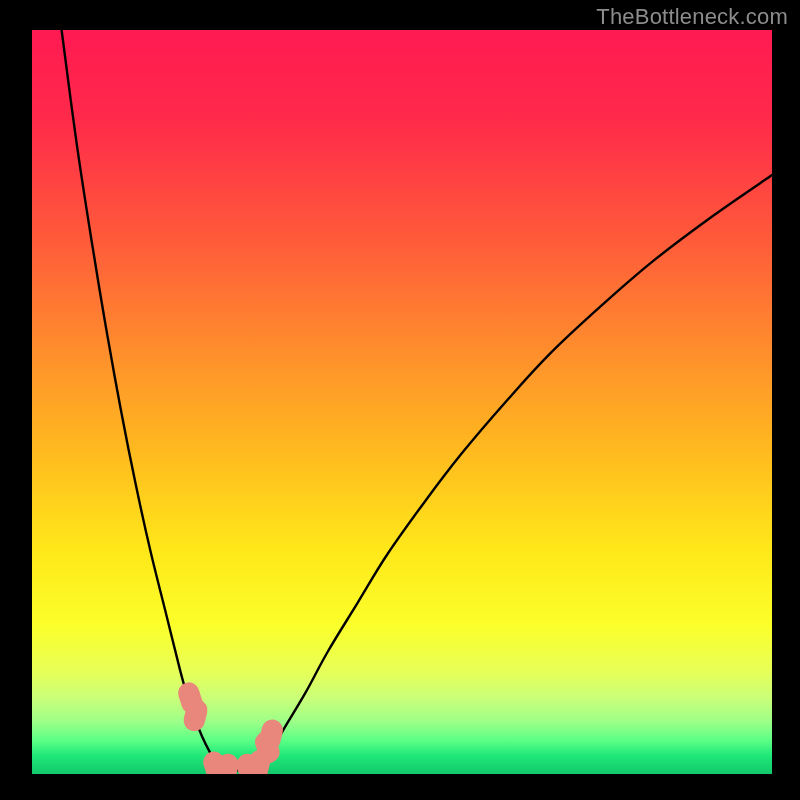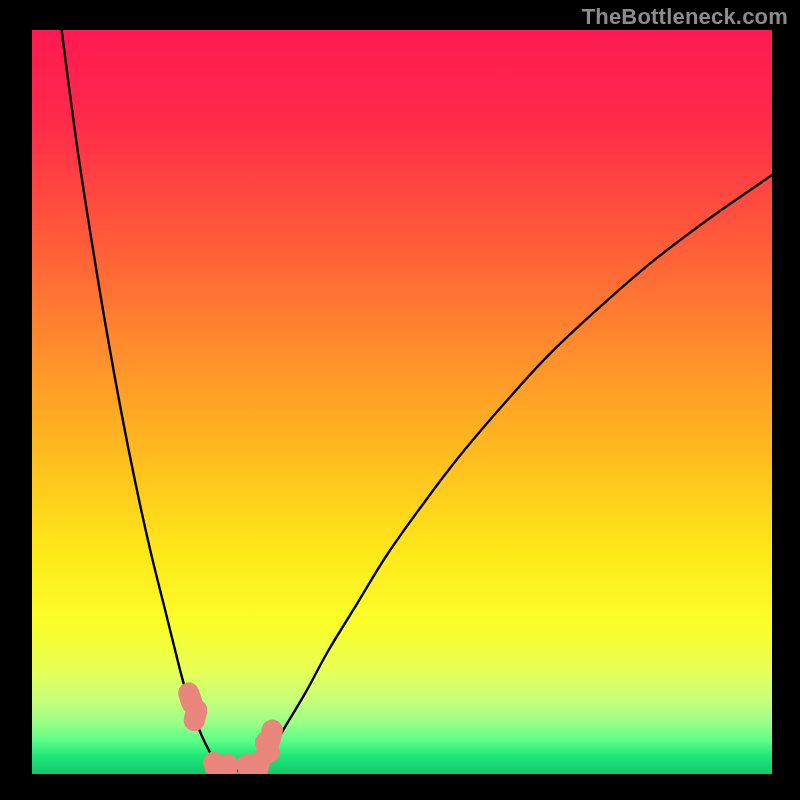--- a/index.html
+++ b/index.html
@@ -19,21 +19,21 @@
   .plot {
     position: absolute;
     box-sizing: border-box;
   }
   .watermark {
     position: absolute;
     top: 4px;
     right: 12px;
     color: #8c8c8c;
     font-size: 22px;
-    font-weight: 700;
+    font-weight: 400;
     letter-spacing: 0.2px;
   }
   svg { display: block; }
 </style>
 </head>
 <body>
 
 <div class="frame">
   <div class="plot" style="left: 32px; top: 30px; width: 740px; height: 744px;">
     <svg id="chart-svg" width="740" height="744" viewBox="0 0 740 744">

